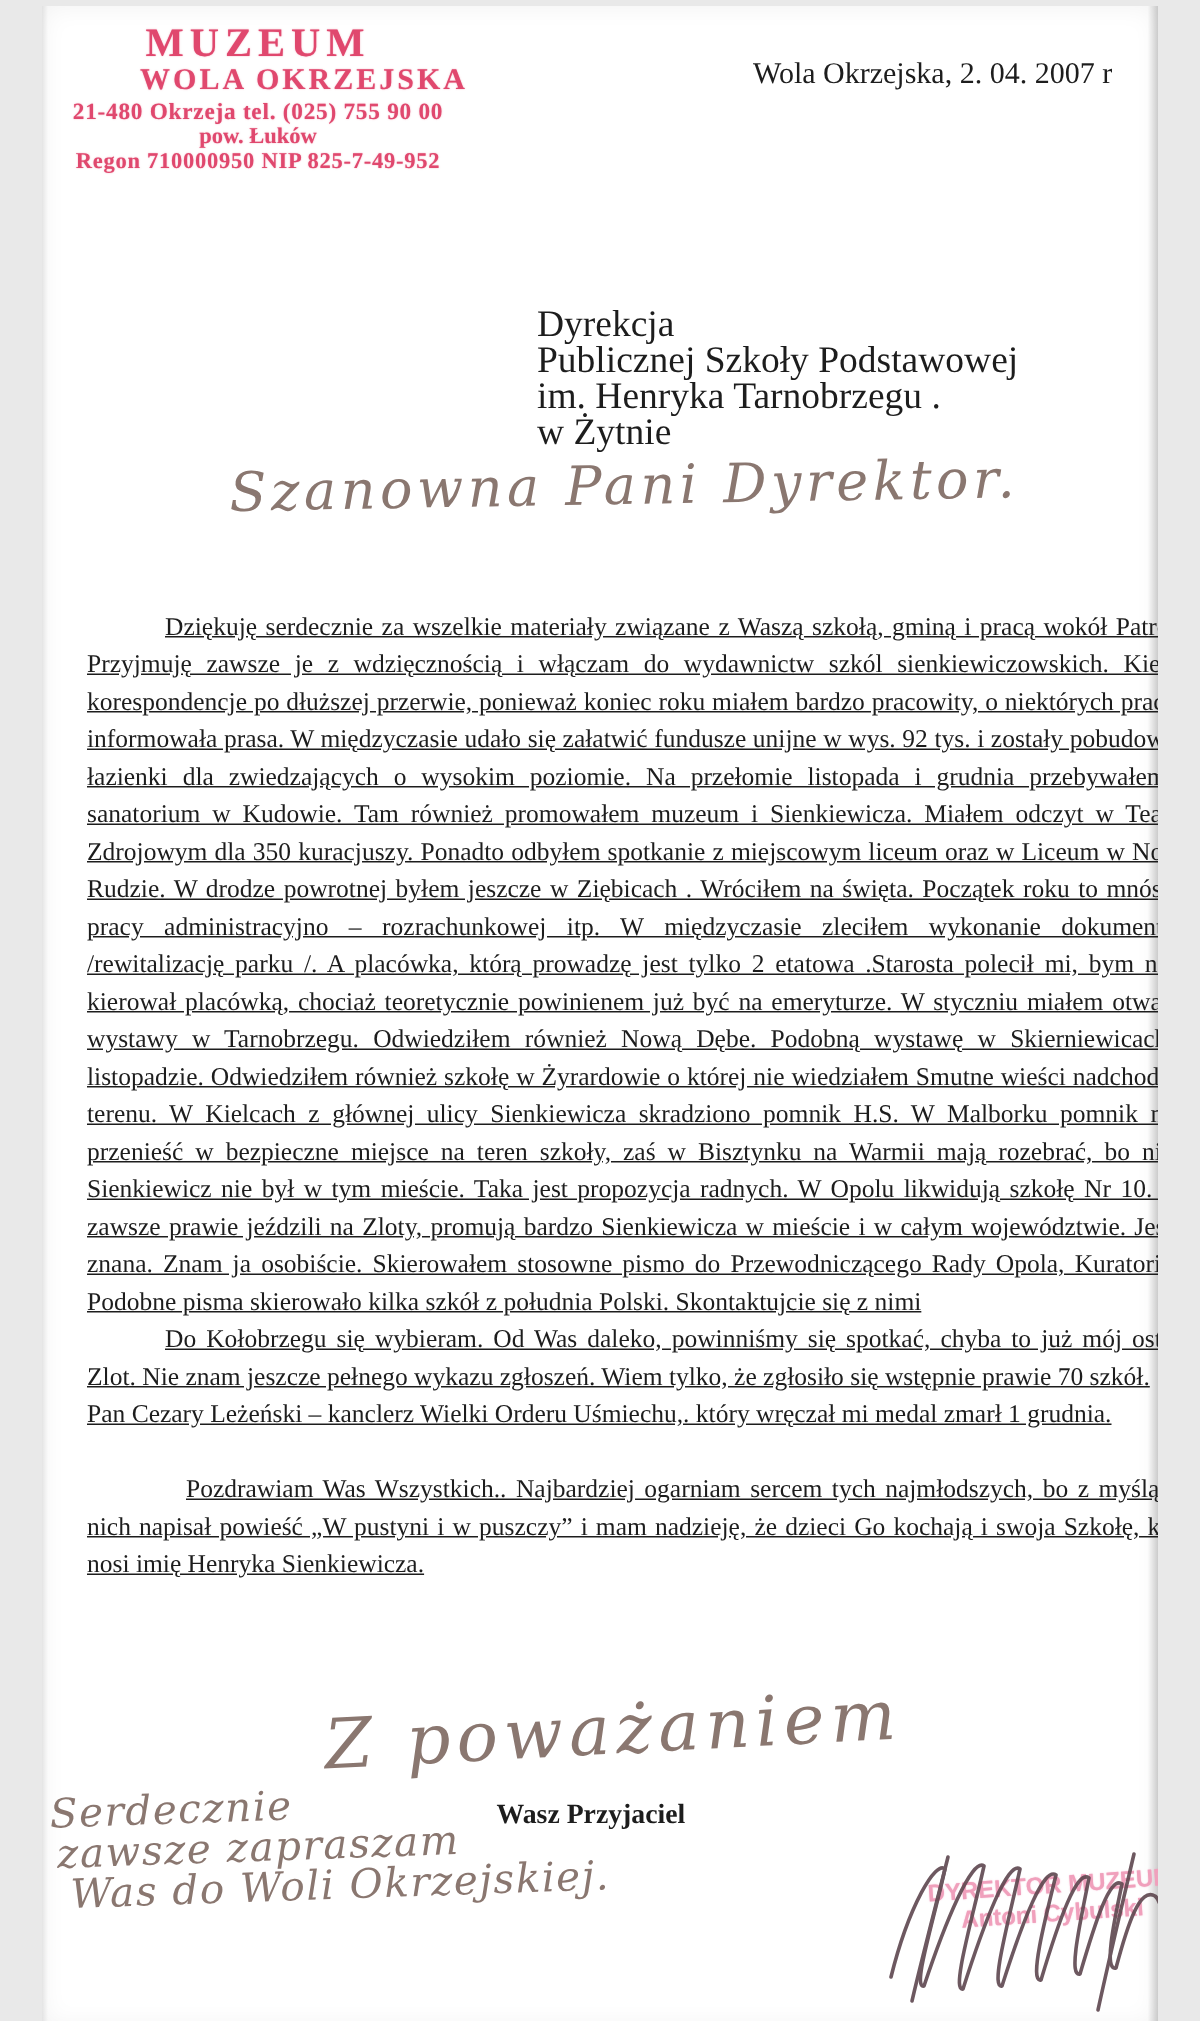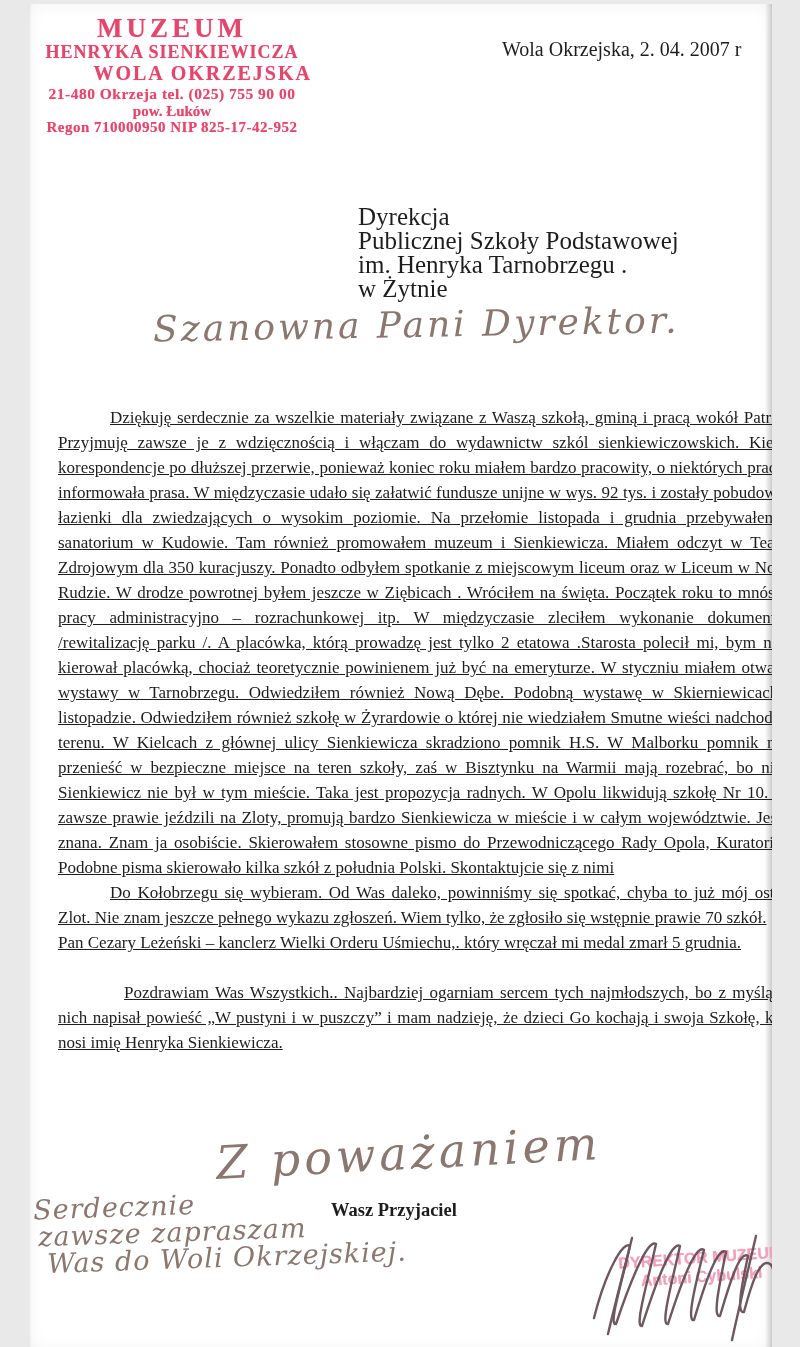--- a/index.html
+++ b/index.html
@@ -82,42 +82,41 @@
 </style>
 </head>
 <body>
 
 <div class="page">
   <div class="scan-edge-left"></div>
   <div class="scan-edge-right"></div>
 
   <div class="letterhead">
     <div class="lh1">MUZEUM</div>
-    <div class="lh2">HENRYKA SIENKIEWICZA</div>
     <div class="lh3">WOLA OKRZEJSKA</div>
     <div class="lh4">21-480 Okrzeja tel. (025) 755 90 00</div>
     <div class="lh5">pow. Łuków</div>
-    <div class="lh6">Regon 710000950  NIP 825-17-42-952</div>
+    <div class="lh6">Regon 710000950  NIP 825-7-49-952</div>
   </div>
 
   <div class="date-line">Wola Okrzejska, 2. 04. 2007 r</div>
 
   <div class="addressee">
     <div>Dyrekcja</div>
     <div>Publicznej Szkoły Podstawowej</div>
     <div>im. Henryka Tarnobrzegu .</div>
     <div>w Żytnie</div>
   </div>
 
   <div class="handwriting greeting">Szanowna Pani Dyrektor.</div>
 
   <div class="body-text">
     <p class="p-indent">Dziękuję serdecznie za wszelkie materiały związane z Waszą szkołą, gminą i pracą wokół Patrona. Przyjmuję zawsze je z wdzięcznością i włączam do wydawnictw szkól sienkiewiczowskich. Kieruje korespondencje po dłuższej przerwie, ponieważ koniec roku miałem bardzo pracowity, o niektórych pracach informowała prasa. W międzyczasie udało się załatwić fundusze unijne w wys. 92 tys. i zostały pobudowane łazienki dla zwiedzających o wysokim poziomie. Na przełomie listopada i grudnia przebywałem w sanatorium w Kudowie. Tam również promowałem muzeum i Sienkiewicza. Miałem odczyt w Teatrze Zdrojowym dla 350 kuracjuszy. Ponadto odbyłem spotkanie z miejscowym liceum oraz w Liceum w Nowej Rudzie. W drodze powrotnej byłem jeszcze w Ziębicach . Wróciłem na święta. Początek roku to mnóstwo pracy administracyjno – rozrachunkowej itp. W międzyczasie zleciłem wykonanie dokumentacji /rewitalizację parku /. A placówka, którą prowadzę jest tylko 2 etatowa .Starosta polecił mi, bym nadal kierował placówką, chociaż teoretycznie powinienem już być na emeryturze. W styczniu miałem otwarcie wystawy w Tarnobrzegu. Odwiedziłem również Nową Dębe. Podobną wystawę w Skierniewicach w listopadzie. Odwiedziłem również szkołę w Żyrardowie o której nie wiedziałem Smutne wieści nadchodzą z terenu. W Kielcach z głównej ulicy Sienkiewicza skradziono pomnik H.S. W Malborku pomnik maja przenieść w bezpieczne miejsce na teren szkoły, zaś w Bisztynku na Warmii mają rozebrać, bo nigdy Sienkiewicz nie był w tym mieście. Taka jest propozycja radnych. W Opolu likwidują szkołę Nr 10. Oni zawsze prawie jeździli na Zloty, promują bardzo Sienkiewicza w mieście i w całym województwie. Jest b. znana. Znam ja osobiście. Skierowałem stosowne pismo do Przewodniczącego Rady Opola, Kuratorium. Podobne pisma skierowało kilka szkół z południa Polski. Skontaktujcie się z nimi</p>
     <p class="p-indent">Do Kołobrzegu się wybieram. Od Was daleko, powinniśmy się spotkać, chyba to już mój ostatni Zlot. Nie znam jeszcze pełnego wykazu zgłoszeń. Wiem tylko, że zgłosiło się wstępnie prawie 70 szkół.</p>
-    <p>Pan Cezary Leżeński – kanclerz Wielki Orderu Uśmiechu,. który wręczał mi medal zmarł 5 grudnia.</p>
+    <p>Pan Cezary Leżeński – kanclerz Wielki Orderu Uśmiechu,. który wręczał mi medal zmarł 1 grudnia.</p>
     <p class="p-indent-big p-gap">Pozdrawiam Was Wszystkich.. Najbardziej ogarniam sercem tych najmłodszych, bo z myślą dla nich napisał powieść „W pustyni i w puszczy” i mam nadzieję, że dzieci Go kochają i swoja Szkołę, która nosi imię Henryka Sienkiewicza.</p>
   </div>
 
   <div class="handwriting closing-hw">Z poważaniem</div>
 
   <div class="typed-closing">
     <div>Wasz  Przyjaciel</div>
   </div>
 
   <div class="handwriting note-hw">

